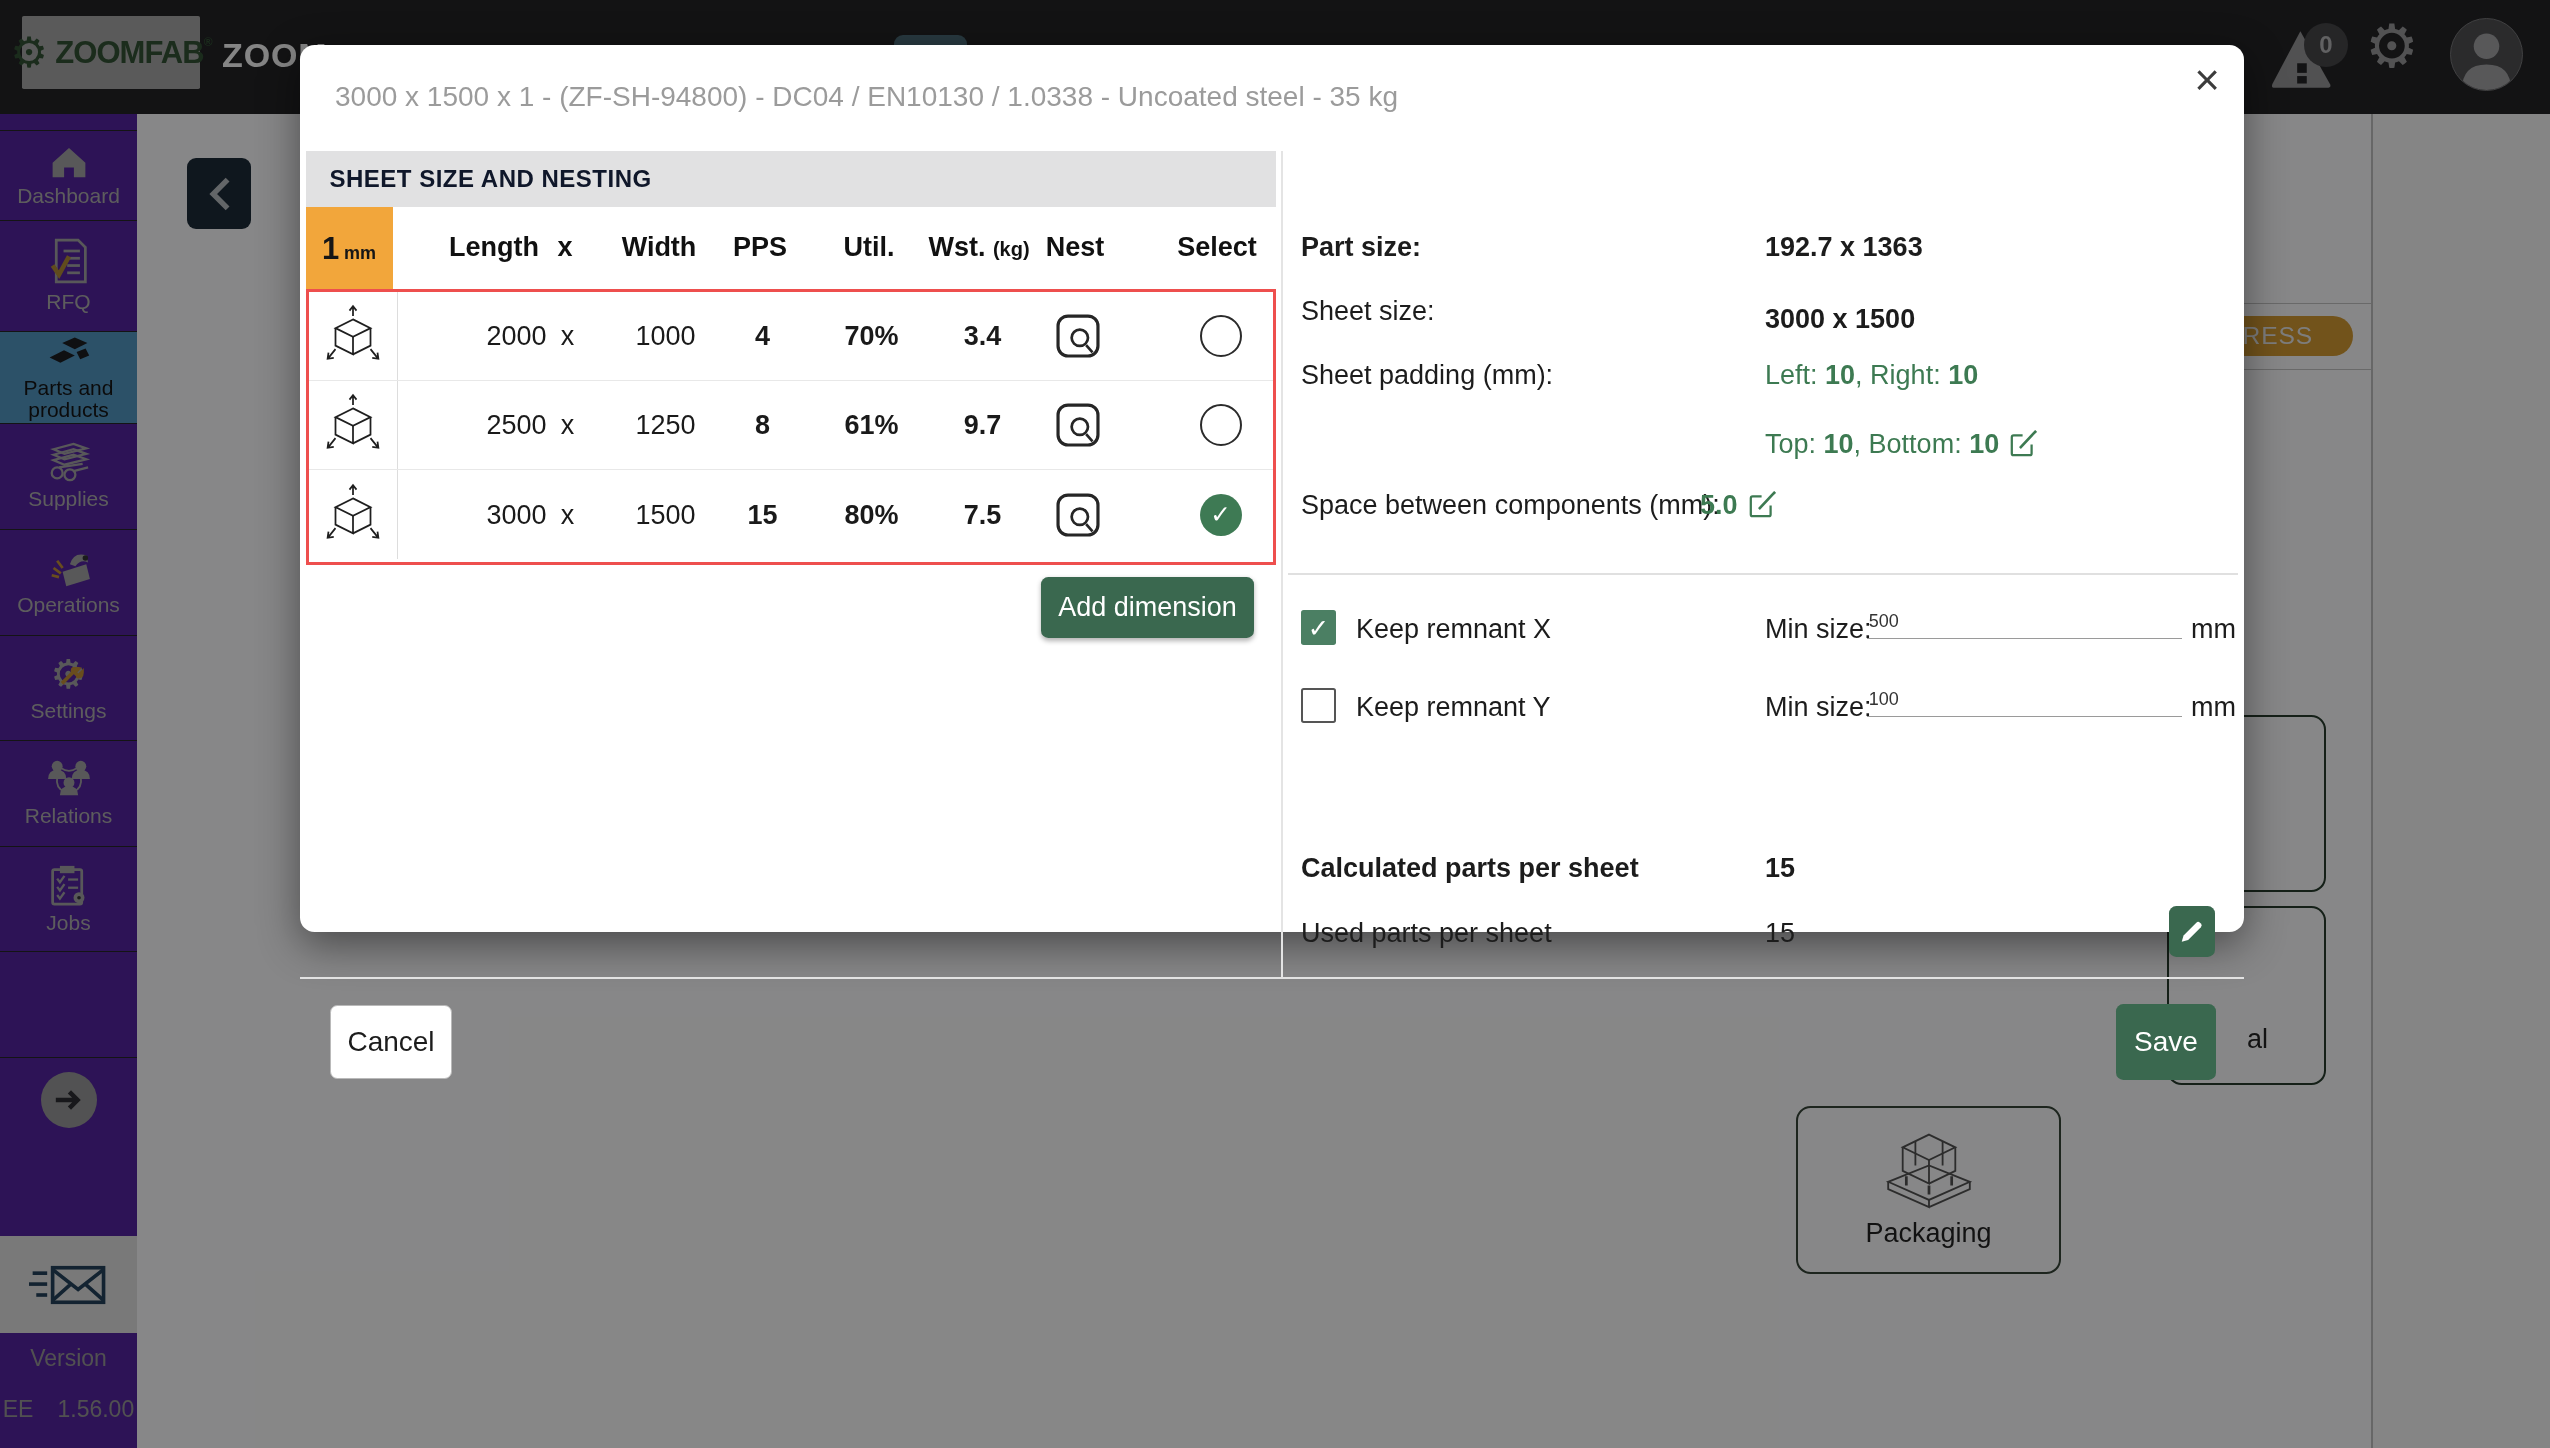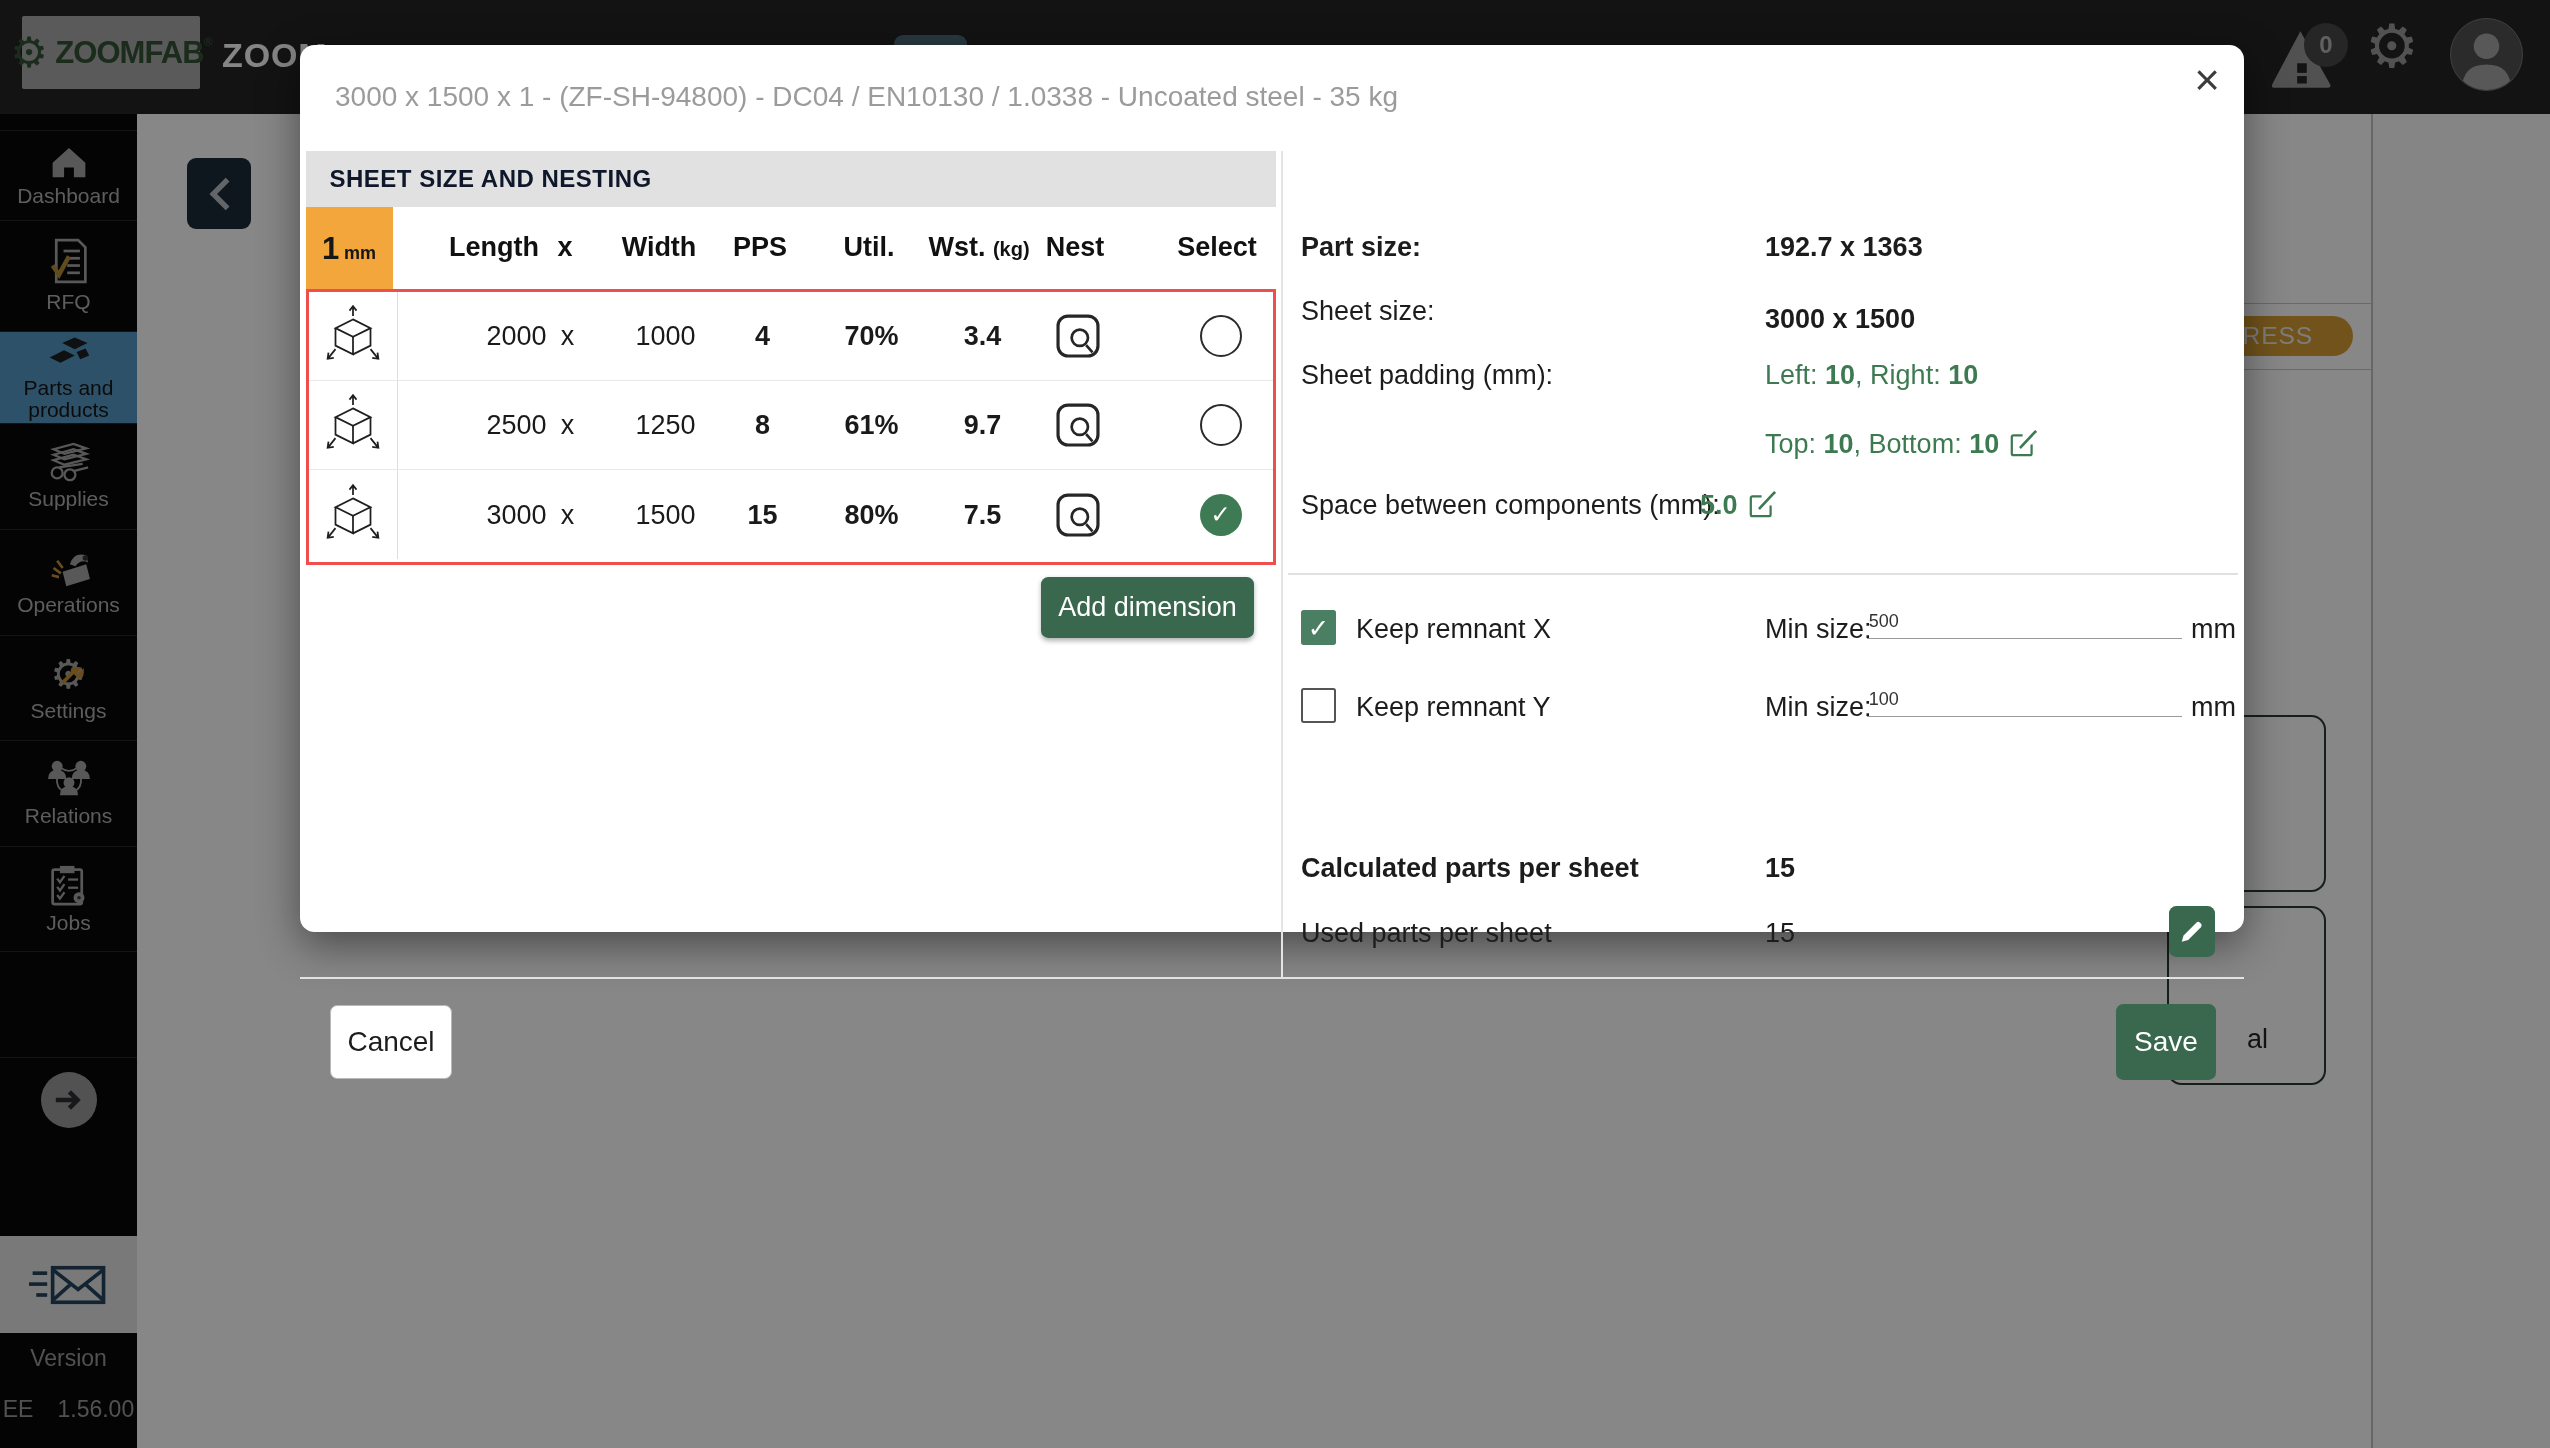--- a/index.html
+++ b/index.html
@@ -10,21 +10,21 @@
   .logo-gear{font-family:"DejaVu Sans",sans-serif;font-size:42px;color:#2a4a2d;line-height:1;}
   .logo-text{font-size:31px;font-weight:700;color:#2a4a2d;letter-spacing:-0.9px;}
   .logo-reg{font-size:12px;color:#2a4a2d;vertical-align:top;}
   .page-heading{position:absolute;left:222px;top:36px;font-size:34px;font-weight:700;color:#ececec;letter-spacing:0.9px;}
   .teal-sliver{position:absolute;left:894px;top:35px;width:73px;height:31px;background:#42616d;border-radius:9px 9px 0 0;}
   .warn-wrap{position:absolute;left:2268px;top:27px;width:91px;height:73px;}
   .warn-badge{position:absolute;left:36px;top:-3.6px;width:44px;height:44px;border-radius:50%;background:#3e3e41;color:#a9a9ab;font-size:24px;font-weight:700;display:flex;align-items:center;justify-content:center;}
   .hdr-gear{position:absolute;left:2365px;top:16.4px;font-family:"DejaVu Sans",sans-serif;font-size:60px;color:#8e8e90;line-height:1;}
   .avatar{position:absolute;left:2450px;top:18px;width:71px;height:71px;border-radius:50%;background:#47474a;border:1.8px solid #6e6e70;overflow:hidden;}
   
-  .sb{position:absolute;left:0;top:114px;width:137px;height:1335px;background:#000000;padding-left:39px;}
+  .sb{position:absolute;left:0;top:114px;width:137px;height:1335px;background:#4c1d95;padding-left:39px;}
   .sb-item{position:absolute;left:0;width:137px;display:flex;flex-direction:column;align-items:center;justify-content:center;gap:6.4px;border-top:1.8px solid #1e1e1f;box-sizing:border-box;}
   .sb-label{font-size:21px;color:#a3a3a3;text-align:center;line-height:1.08;}
   .sb-active{background:#4a8cb7;}
   .sb-active .sb-label{color:#0e0e0e;}
   .sb-gear{font-family:"DejaVu Sans",sans-serif;font-size:40px;color:#9a9a9c;line-height:1;}
   .arrow-circle{width:56px;height:56px;border-radius:50%;background:#8f8f90;display:flex;align-items:center;justify-content:center;}
   .env-tile{position:absolute;left:0;top:1122px;width:137px;height:97px;background:#d6d6d6;display:flex;align-items:center;justify-content:center;}
   .ver-label{position:absolute;left:0;top:1231px;width:137px;text-align:center;font-size:23px;color:#8d8d8d;}
   .ver-value{position:absolute;left:0;top:1282px;width:137px;display:flex;justify-content:center;gap:24px;font-size:23px;color:#8d8d8d;}
   
@@ -224,20 +224,31 @@
         <i></i>
       </div>
     <div class="status-card">
       <div class="status-pill">ROGRESS</div>
     </div>
     <div class="vdiv"></div>
     <div class="right-strip"></div>
     <div class="bg-card" style="left:2030px;top:601px;width:155px;height:173px;"></div>
     <div class="bg-card" style="left:2030px;top:792px;width:155px;height:175px;"></div>
     <div class="al-label">al</div>
+    <div class="pkg-card">
+      <svg width="100" height="78" viewBox="0 0 110 86">
+        <path d="M55 4 L84 18 L55 32 L26 18 Z" fill="none" stroke="#4a4a4a" stroke-width="2"></path>
+        <path d="M26 18 L26 44 L55 58 L55 32 M84 18 L84 44 L55 58" fill="none" stroke="#4a4a4a" stroke-width="2"></path>
+        <path d="M40 11 L40 38 M70 11 L70 38" stroke="#4a4a4a" stroke-width="2"></path>
+        <path d="M10 56 L55 76 L100 56 L55 38 Z" fill="none" stroke="#4a4a4a" stroke-width="2"></path>
+        <path d="M10 56 L10 64 L55 84 L55 76 M100 56 L100 64 L55 84" fill="none" stroke="#4a4a4a" stroke-width="2"></path>
+        <path d="M30 50 L30 60 M80 50 L80 60 M55 60 L55 70" stroke="#4a4a4a" stroke-width="3"></path>
+      </svg>
+      <div class="pkg-label">Packaging</div>
+    </div>
   </div>
 
   <div class="overlay"></div>
 
   <div class="modal">
     <div class="m-title">3000 x 1500 x 1 - (ZF-SH-94800) - DC04 / EN10130 / 1.0338 - Uncoated steel - 35 kg</div>
     <div class="m-close">×</div>
 
     <div class="sec-hd" style="left:5.5px;top:106px;width:970px;">
       <span>SHEET SIZE AND NESTING</span>

